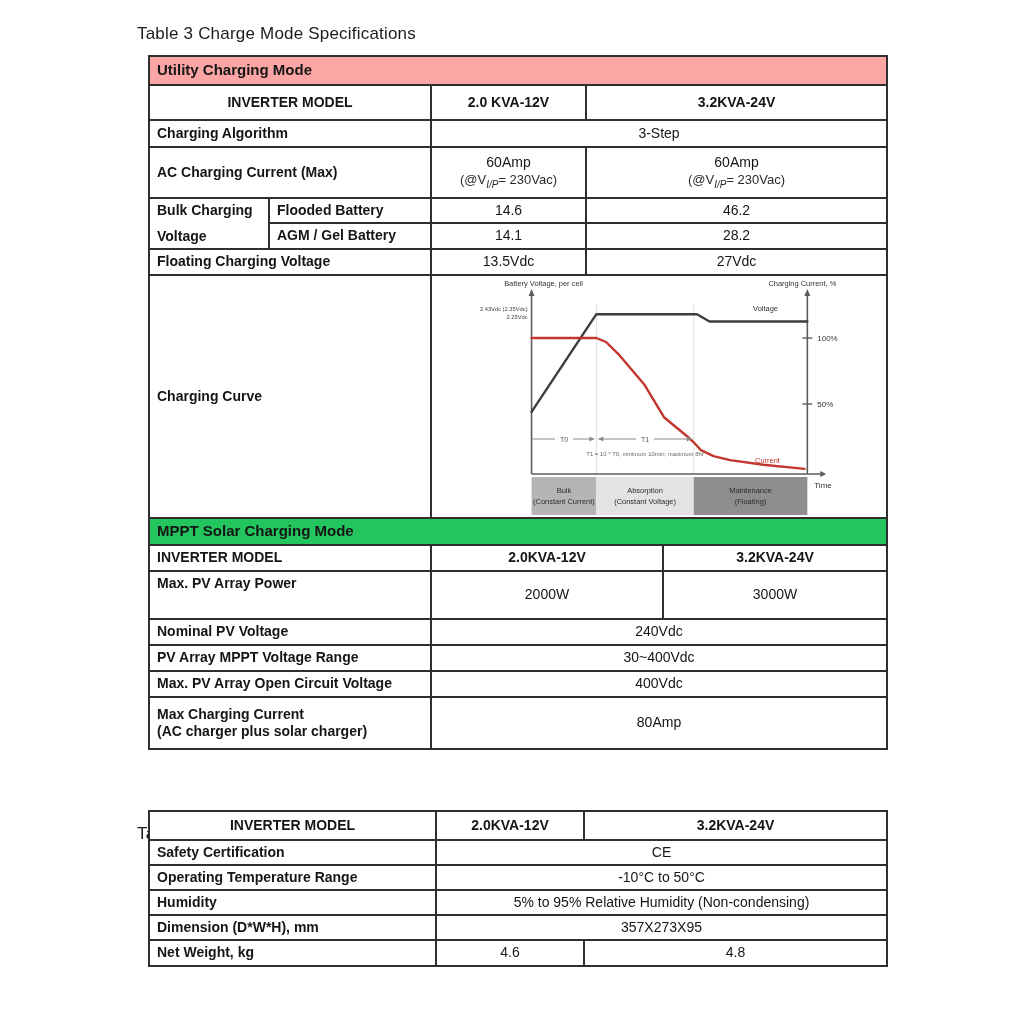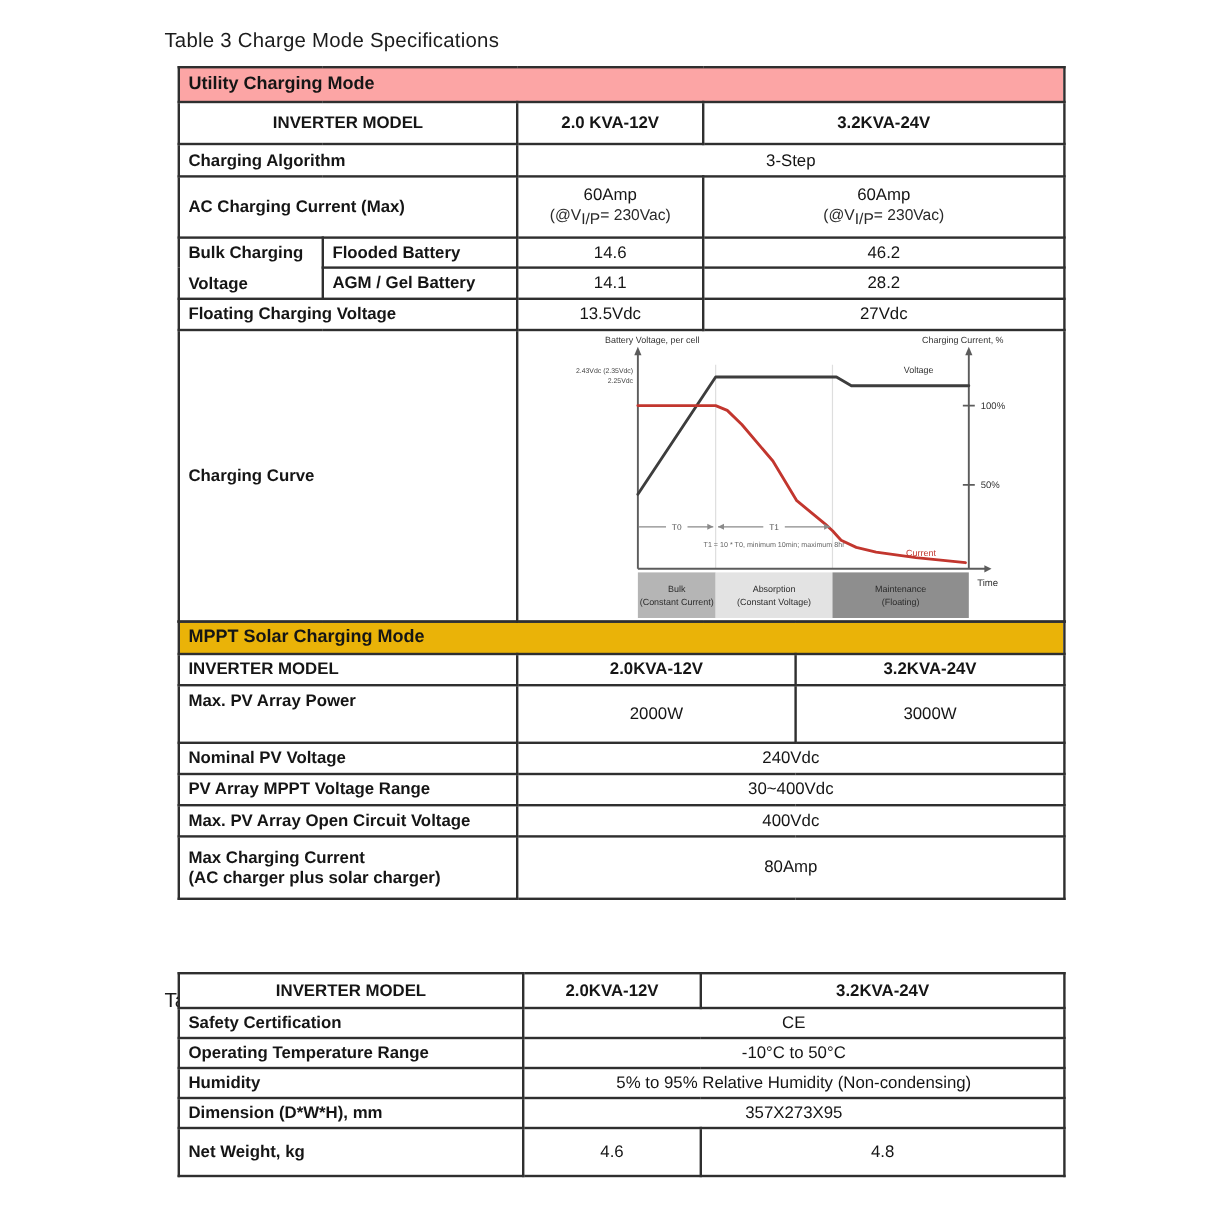--- a/index.html
+++ b/index.html
@@ -19,21 +19,21 @@
   td{
     border:2px solid #2f2f2f;padding:1px 7px;font-size:14px;line-height:1.25;
     vertical-align:middle;overflow:hidden;background:#fff;
   }
   .sec-hdr{font-weight:bold;font-size:15px;background:#d6d6d6;}
   .lbl{font-weight:bold;font-size:14px;}
   .ctr{text-align:center;}
   .val{text-align:center;font-weight:normal;}
   .top{vertical-align:top;padding-top:3px;}
   .cond{font-size:13px;color:#2a2a2a;}
-  .cond sub{font-size:13px;}
+  .cond sub{font-size:10px;font-style:italic;}
   .gap-top{margin-top:9px;}
   #chart-cell{padding:0;}
   #chart{width:100%;height:241px;position:relative;}
   #chart svg{display:block;}
 </style>
 </head>
 <body>
 
 <div id="title3" class="page-title">Table 3 Charge Mode Specifications</div>
 
@@ -142,21 +142,21 @@
     </table>
 
   <table>
     <colgroup>
         <col style="width:282px">
         <col style="width:232px">
         <col style="width:224px">
       </colgroup>
     <tbody>
         <tr style="height:27px">
-      <td colspan="3" class="sec-hdr" style="background: #eab308;">MPPT Solar Charging Mode</td>
+      <td colspan="3" class="sec-hdr" style="background: #22c55e;">MPPT Solar Charging Mode</td>
     </tr>
     <tr style="height:26px">
       <td class="lbl">INVERTER MODEL</td>
       <td class="lbl ctr">2.0KVA-12V</td>
       <td class="lbl ctr">3.2KVA-24V</td>
     </tr>
     <tr style="height:48px">
       <td class="lbl top">Max. PV Array Power</td>
       <td class="val">2000W</td>
       <td class="val">3000W</td>
@@ -208,20 +208,20 @@
       <td colspan="2" class="val">-10°C to 50°C</td>
     </tr>
     <tr style="height:25px">
       <td class="lbl">Humidity</td>
       <td colspan="2" class="val">5% to 95% Relative Humidity (Non-condensing)</td>
     </tr>
     <tr style="height:25px">
       <td class="lbl">Dimension (D*W*H), mm</td>
       <td colspan="2" class="val">357X273X95</td>
     </tr>
-    <tr style="height:40px">
+    <tr style="height:26px">
       <td class="lbl">Net Weight, kg</td>
       <td class="val">4.6</td>
       <td class="val">4.8</td>
     </tr>
   </tbody>
     </table>
 </div>
 
 </body></html>

